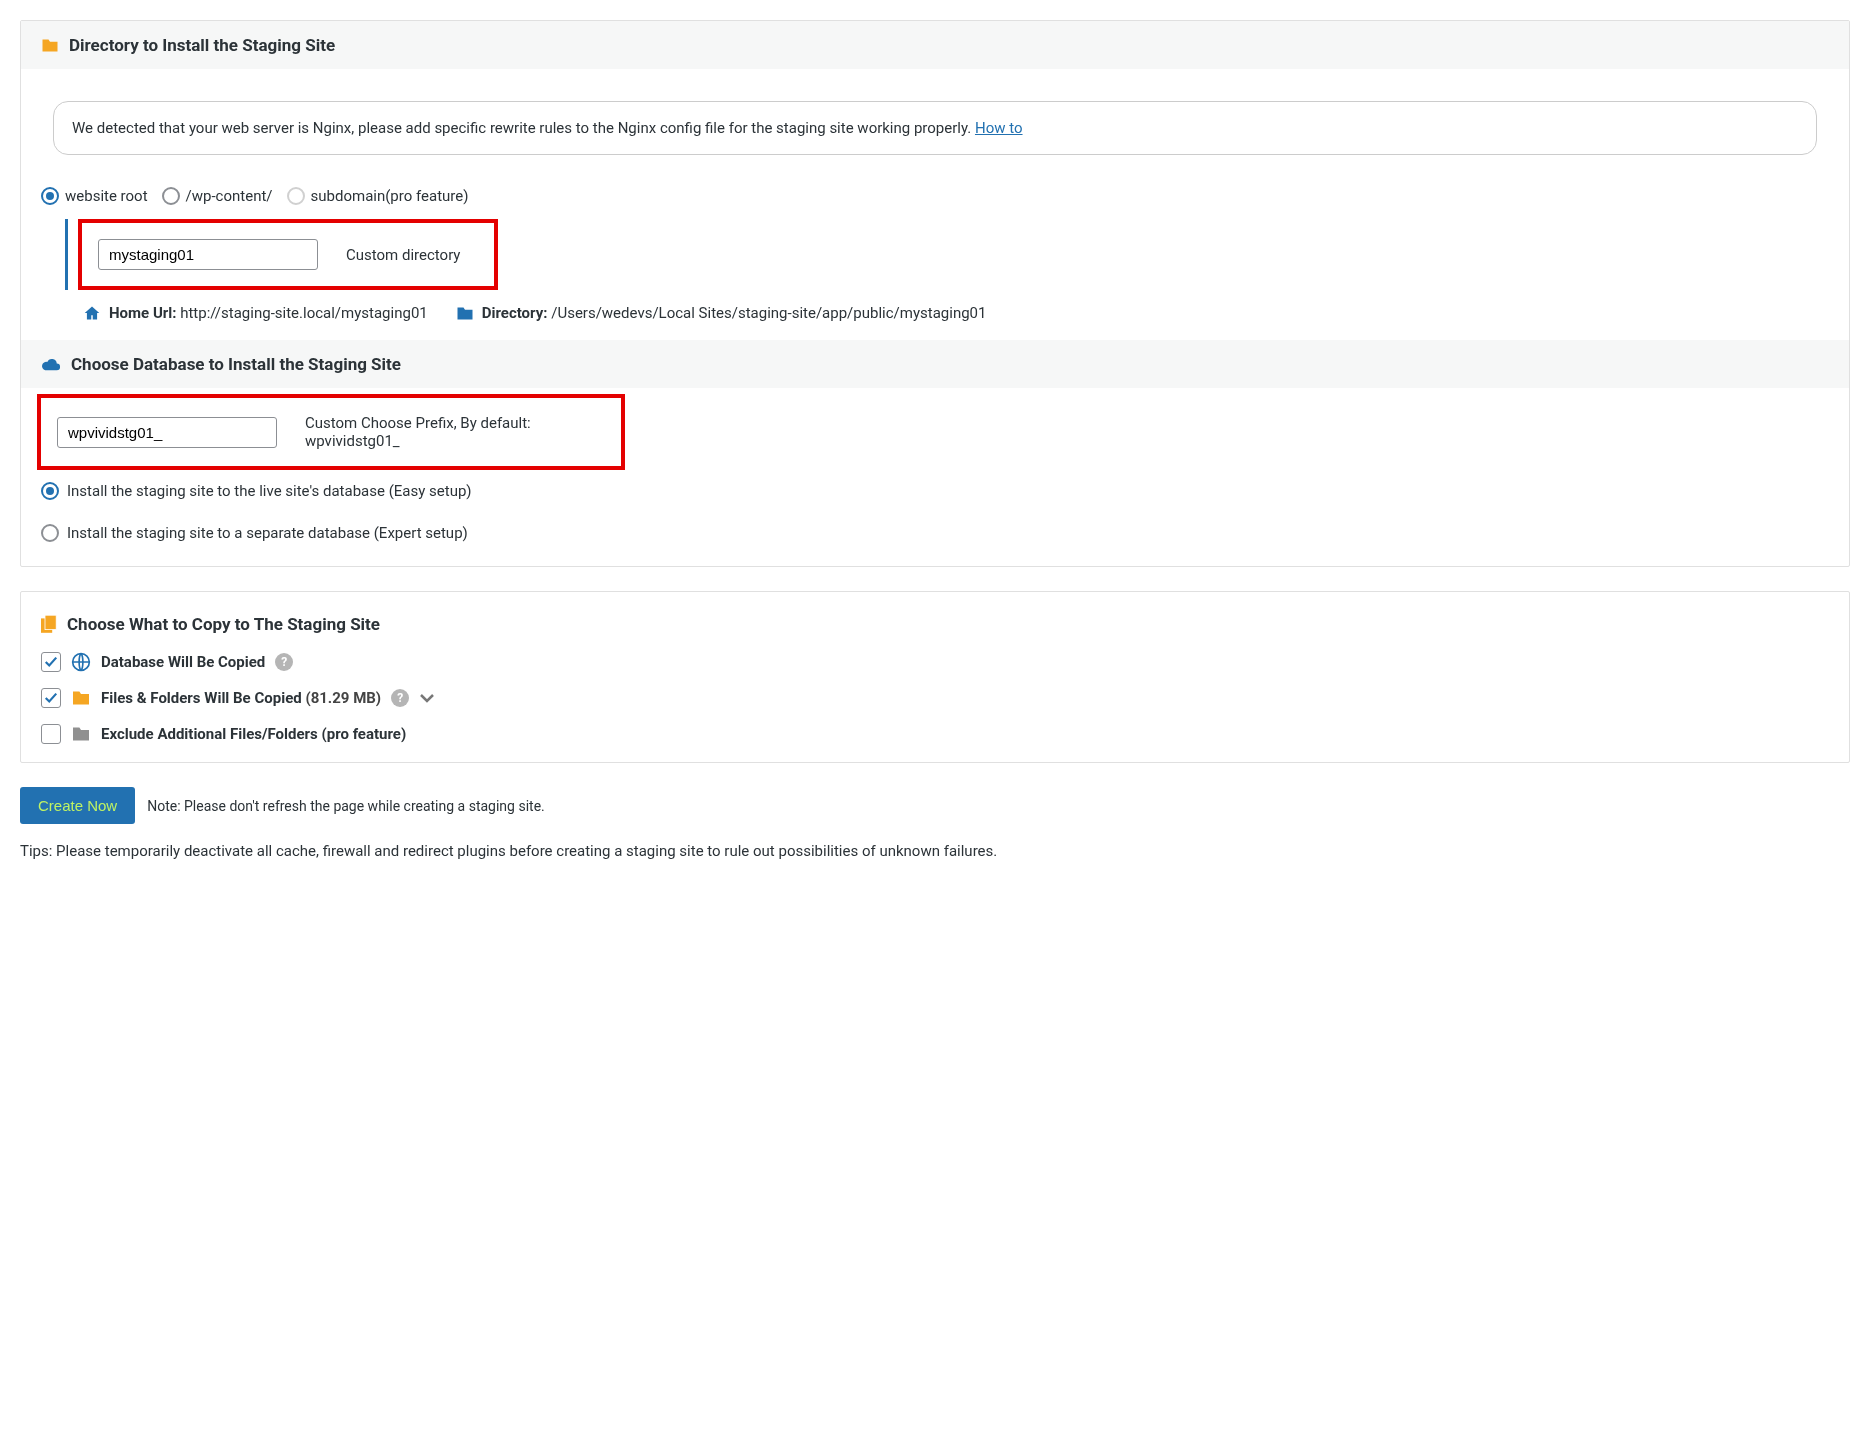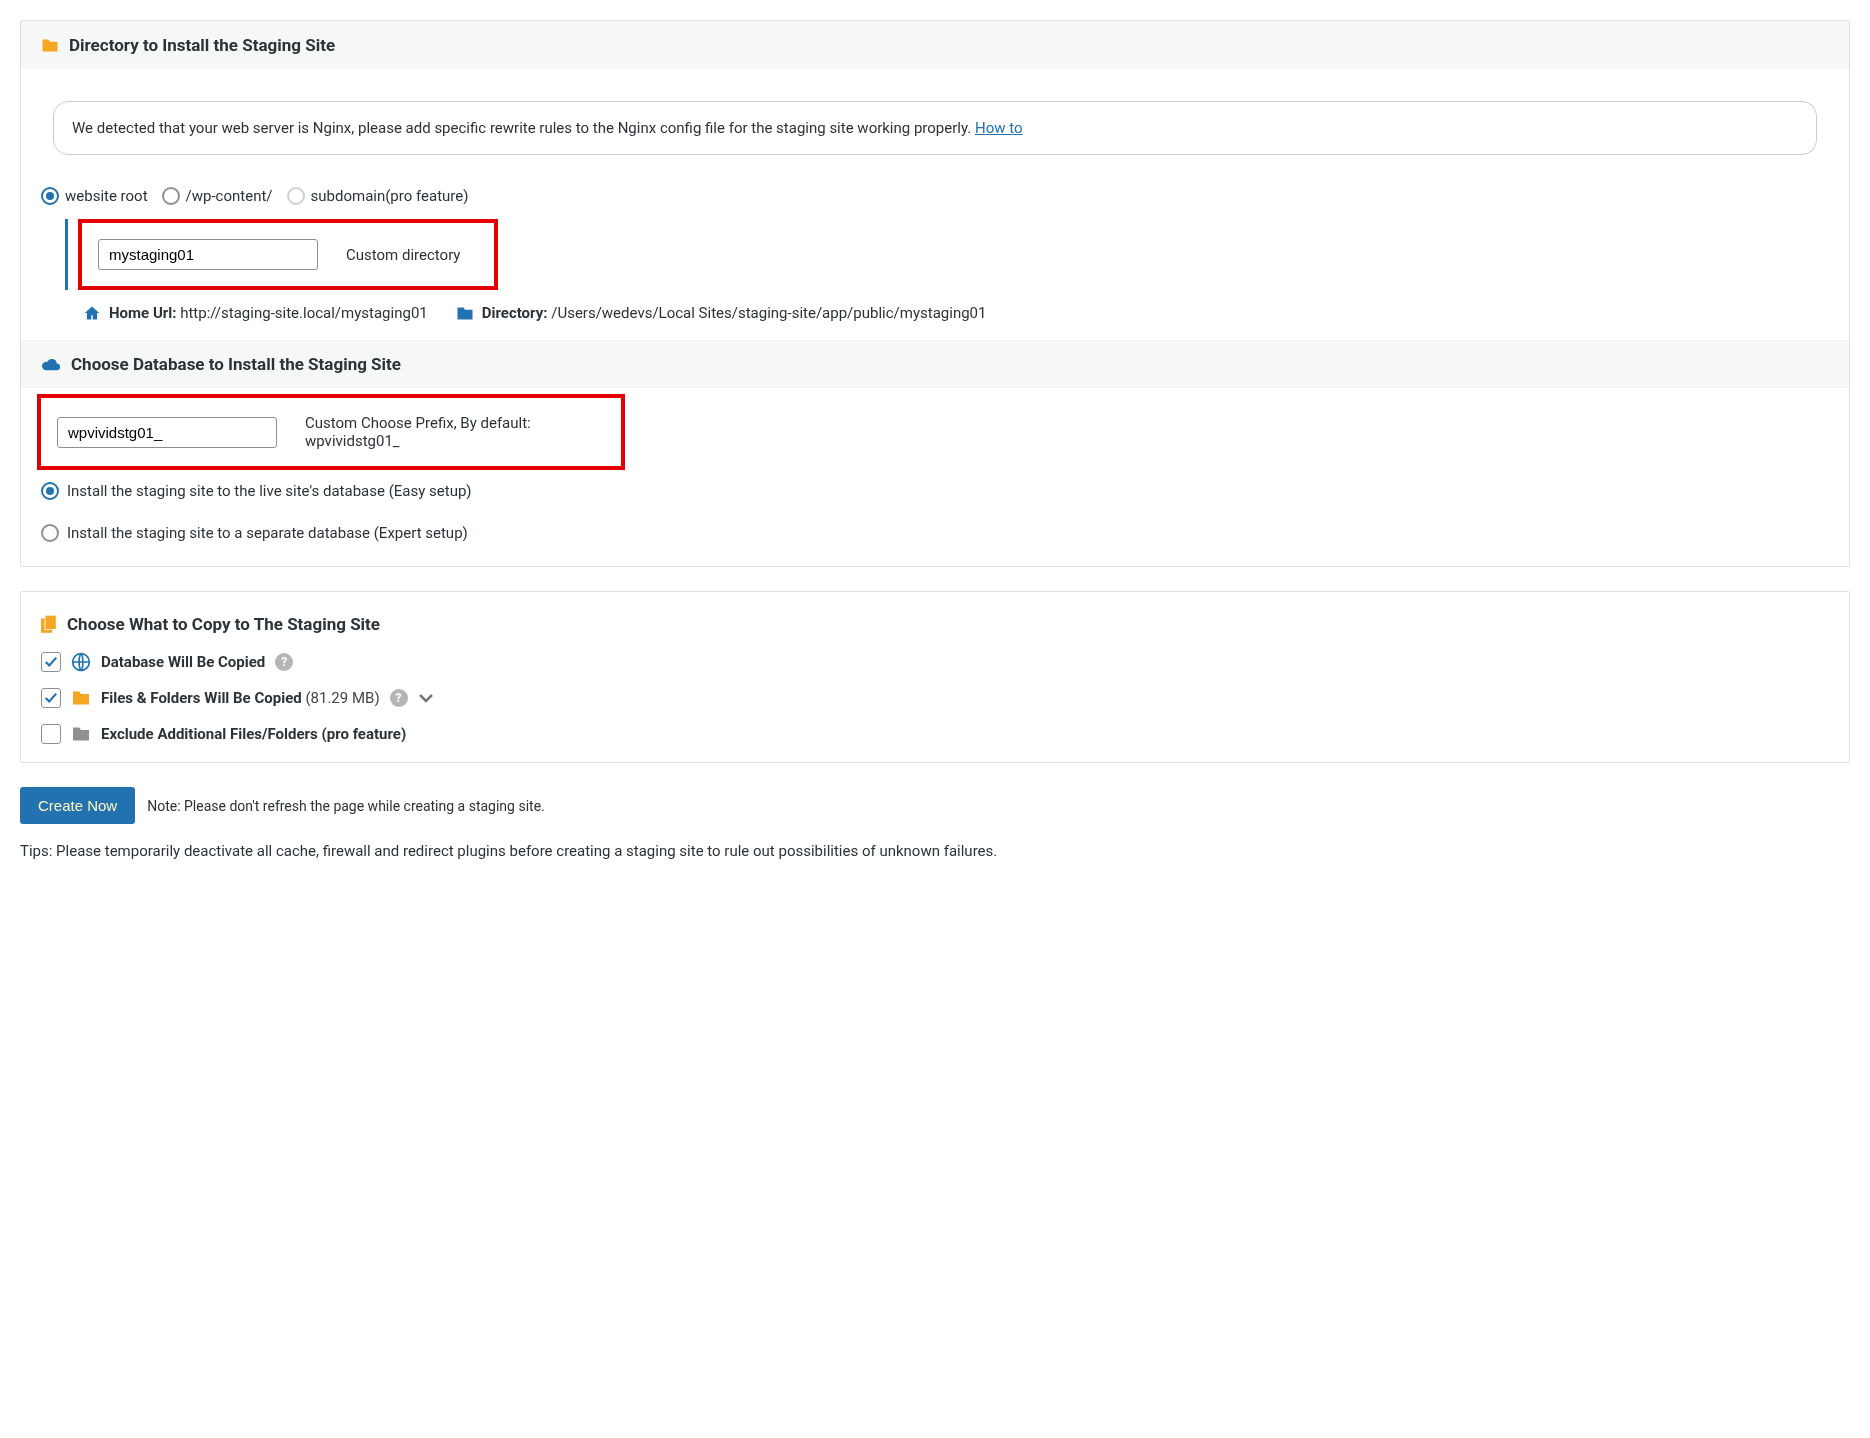--- a/index.html
+++ b/index.html
@@ -111,28 +111,28 @@
       border: 1px solid #8c8f94; border-radius: 3px;
       display: inline-flex; align-items: center; justify-content: center;
       background: #fff;
     }
     .checkbox.checked { color: #2271b1; }
     .help-circle {
       width: 18px; height: 18px; border-radius: 50%;
       background: #b5b5b5; color: #fff; font-size: 12px; font-weight: 700;
       display: inline-flex; align-items: center; justify-content: center;
     }
-    .weight-normal { font-weight: 400; color: #444; }
+    .weight-normal { font-weight: 700; color: #444; }
     .chevron { color: #777; font-size: 16px; }
     .create-row {
       display: flex; align-items: center; gap: 12px;
       margin-bottom: 16px;
     }
     .create-btn {
-      background: #2271b1; color: #fef9c3; border: none;
+      background: #2271b1; color: #bef264; border: none;
       padding: 10px 18px; font-size: 15px; border-radius: 3px;
       cursor: pointer;
     }
     .tips { font-size: 15px; line-height: 1.5; }
     .icon { display: inline-flex; }
     svg { display: block; }
   </style>
 </head>
 <body>
 

